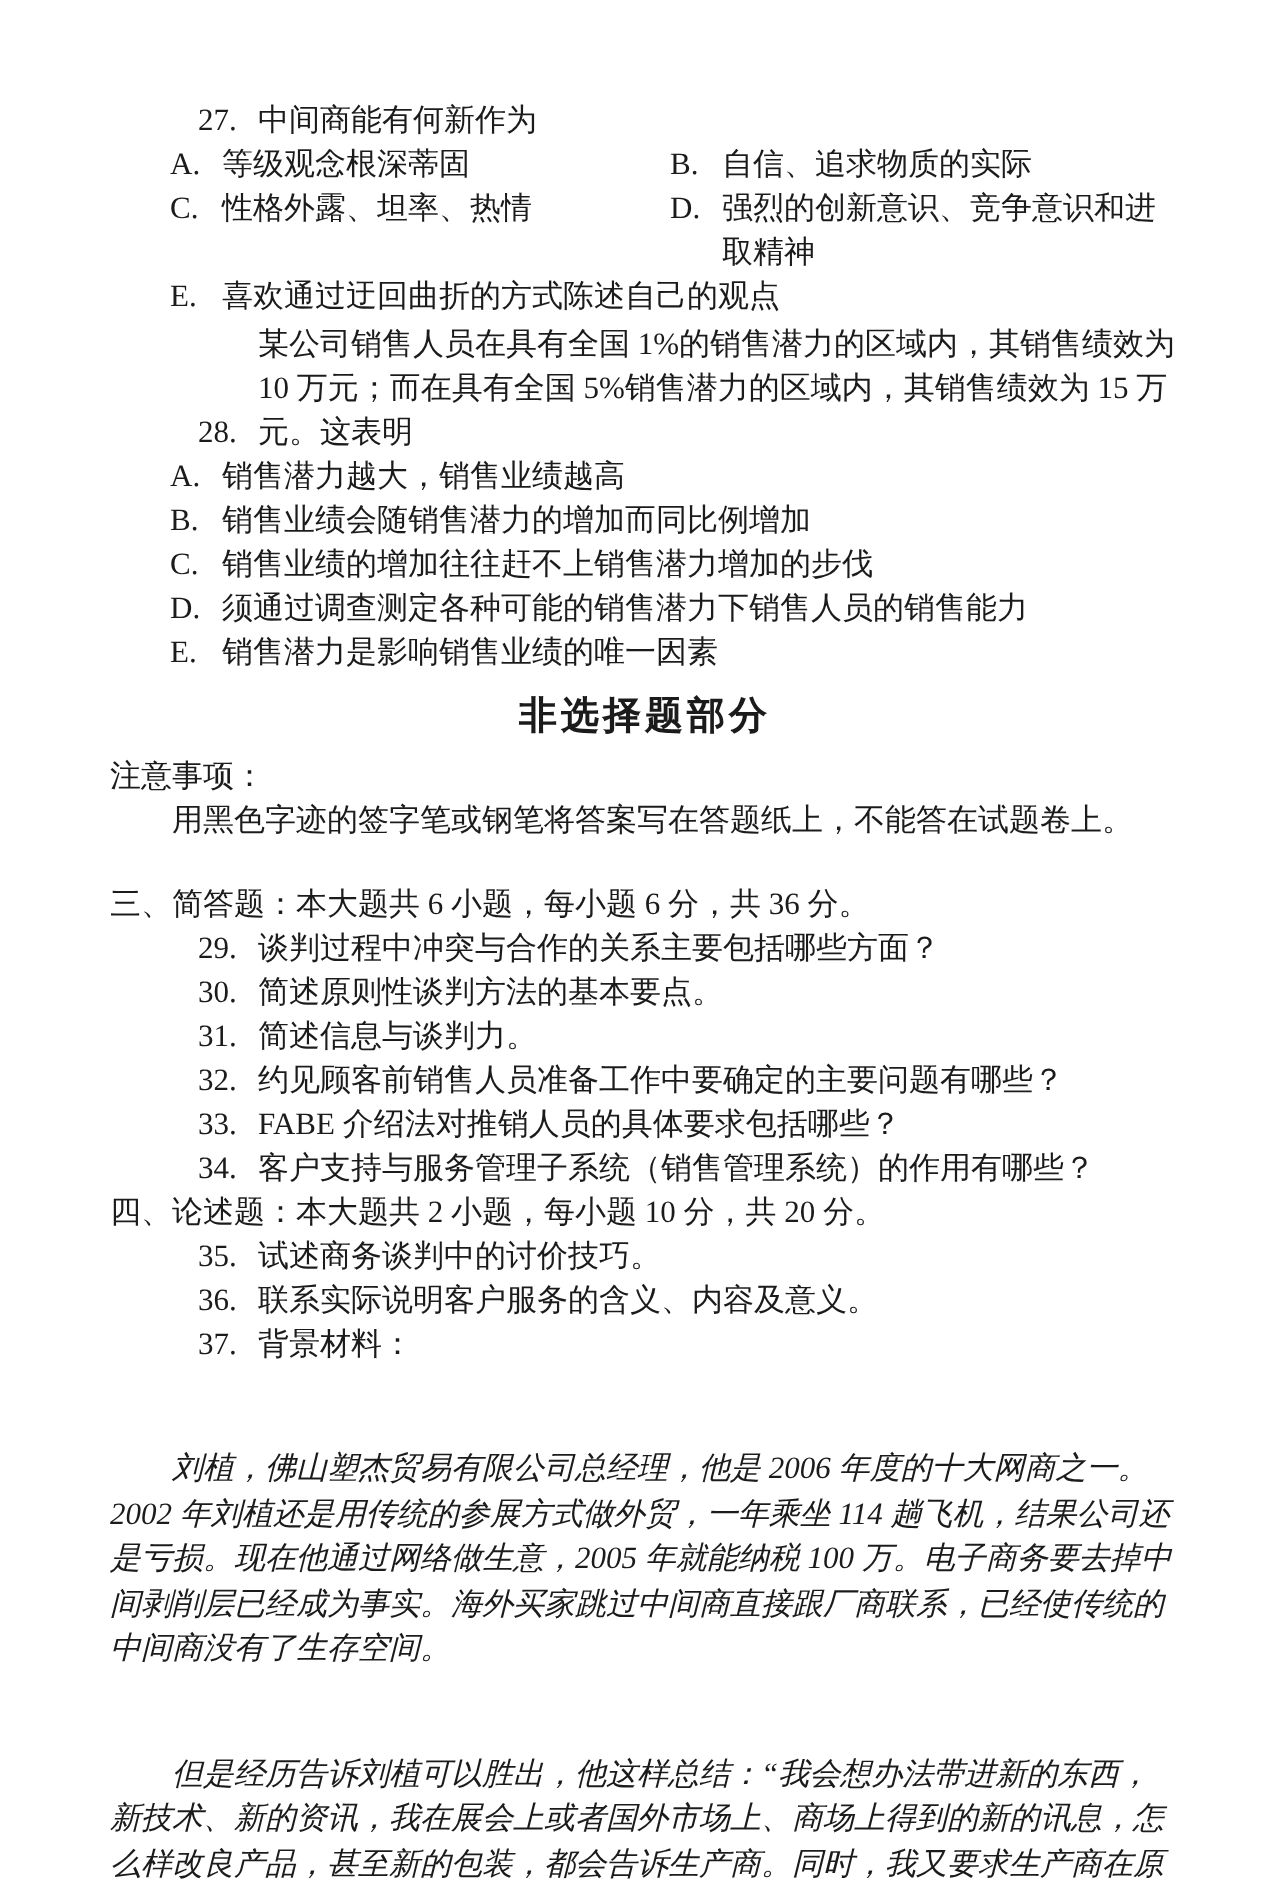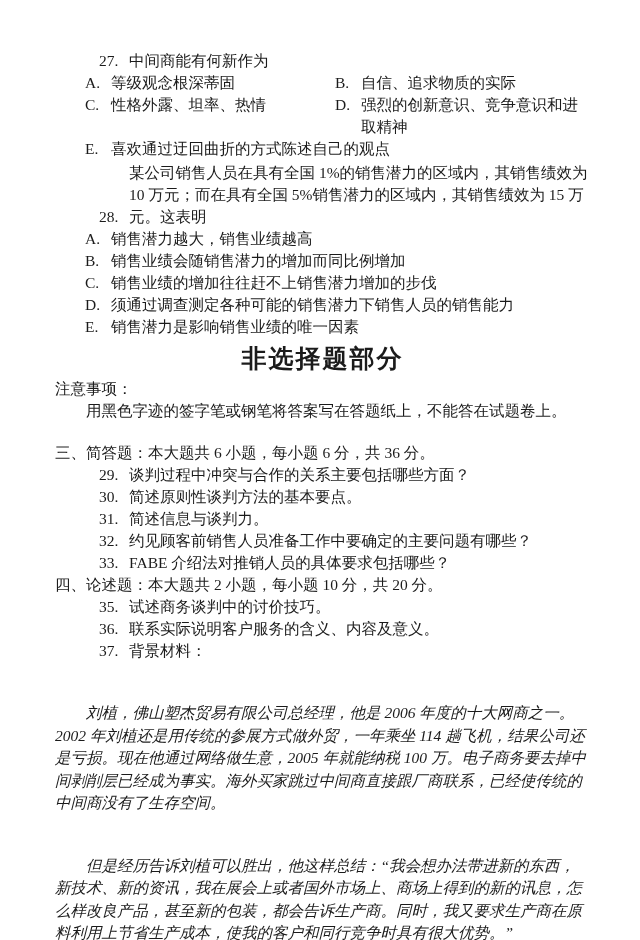--- a/index.html
+++ b/index.html
@@ -21,21 +21,21 @@
   .q-text { flex: 1; }
   .opt-rows { padding-left: 30px; }
   .opt-row { display: flex; }
   .opt { display: flex; }
   .opt-col1 { width: 250px; flex-shrink: 0; }
   .opt-label { width: 26px; flex-shrink: 0; }
   .mc-block { margin-bottom: 2px; }
   .section-heading {
     text-align: center;
     font-weight: bold;
-    font-size: 25px;
+    font-size: 19px;
     line-height: 26px;
     margin: 8px 0 6px 0;
     letter-spacing: 2px;
   }
   .bold-line { font-weight: normal; }
   .notice-body { text-indent: 2em; }
   .gap-lg { height: 20px; }
   .case-para {
     text-indent: 2em;
     font-style: italic;
@@ -145,20 +145,24 @@
     <span class="q-text">简述信息与谈判力。</span>
   </div>
   <div class="q-line">
     <span class="q-num">32.</span>
     <span class="q-text">约见顾客前销售人员准备工作中要确定的主要问题有哪些？</span>
   </div>
   <div class="q-line">
     <span class="q-num">33.</span>
     <span class="q-text">FABE 介绍法对推销人员的具体要求包括哪些？</span>
   </div>
+  <div class="q-line">
+    <span class="q-num">34.</span>
+    <span class="q-text">客户支持与服务管理子系统（销售管理系统）的作用有哪些？</span>
+  </div>
 
   <div class="bold-line">四、论述题：本大题共 2 小题，每小题 10 分，共 20 分。</div>
   <div class="q-line">
     <span class="q-num">35.</span>
     <span class="q-text">试述商务谈判中的讨价技巧。</span>
   </div>
   <div class="q-line">
     <span class="q-num">36.</span>
     <span class="q-text">联系实际说明客户服务的含义、内容及意义。</span>
   </div>

